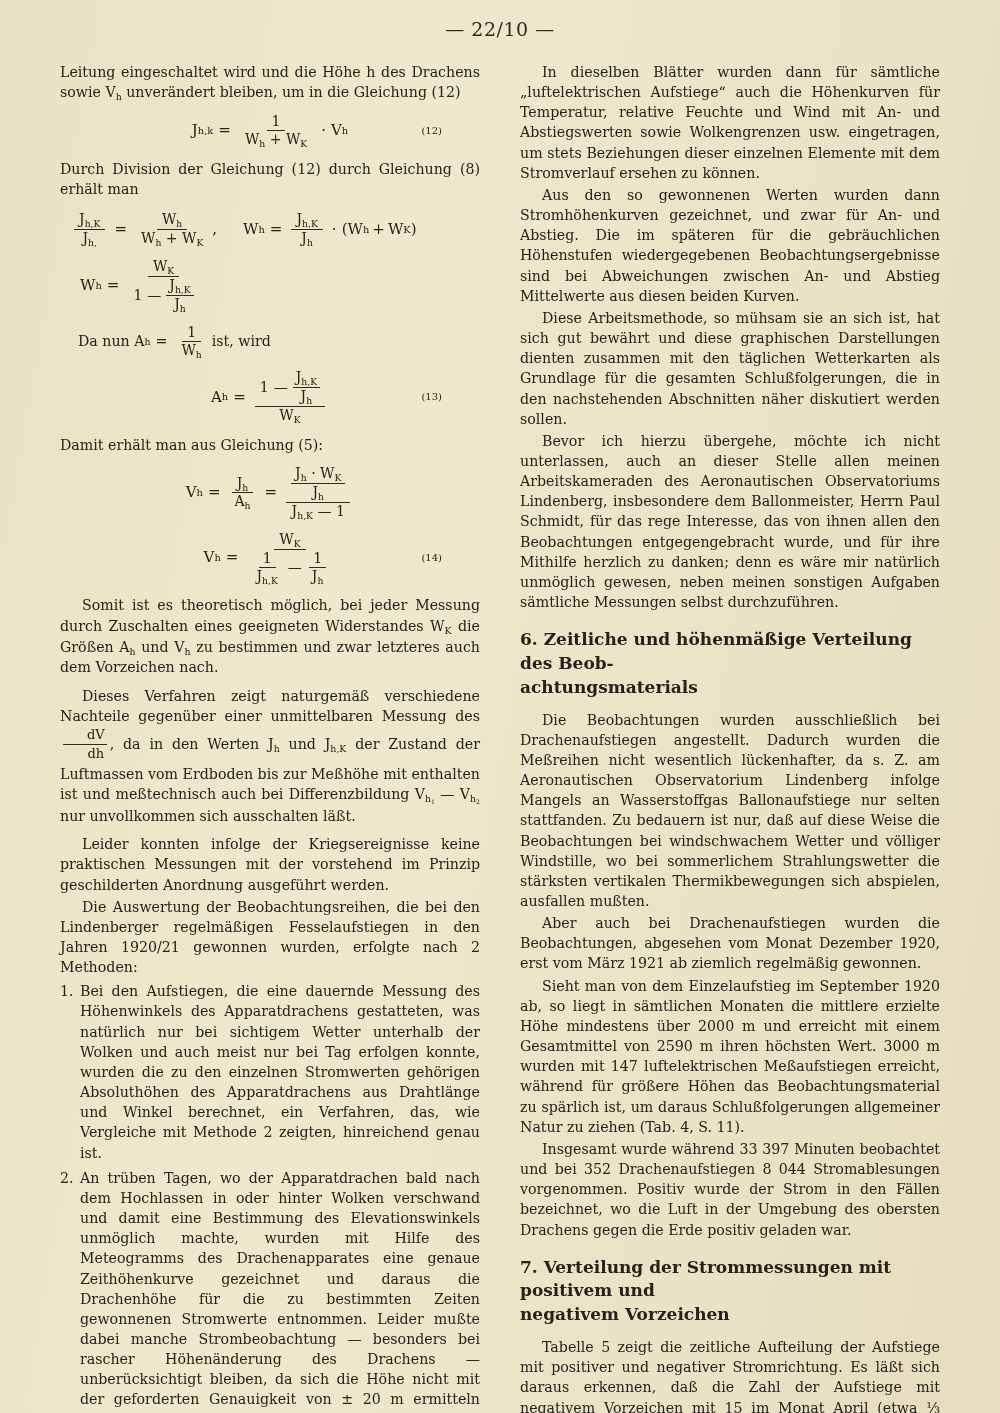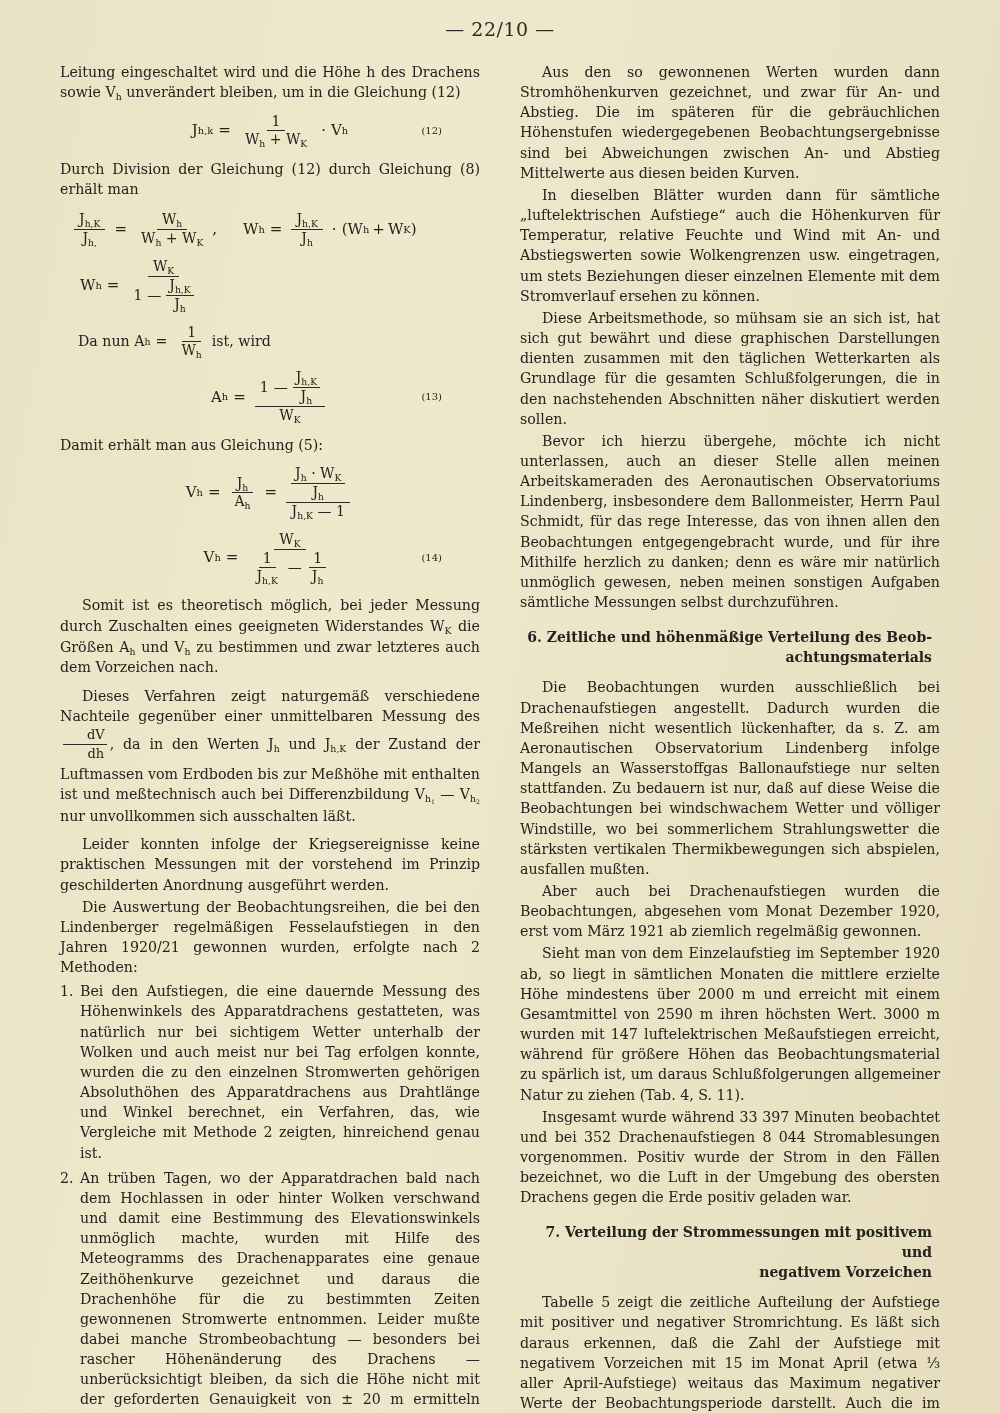--- a/index.html
+++ b/index.html
@@ -48,24 +48,24 @@
     color: #23221c;
   }
   .col p {
     margin: 0 0 2px 0;
     text-indent: 22px;
   }
   .col p.noindent {
     text-indent: 0;
   }
   .sec-title {
-    text-align: right;
+    text-align: left;
     font-weight: bold;
-    font-size: 14px;
-    margin: 16px 8px 9px 0;
+    font-size: 17px;
+    margin: 16px 16px 9px 0;
     line-height: 1.4;
     text-indent: 0;
   }
   .sec-title.twoline {
     margin-bottom: 10px;
   }
   
   ol.methods {
     margin: 4px 0 0 0;
     padding: 0;
@@ -341,22 +341,22 @@
         </li>
         <li>
           <span class="num">2.</span>
           <span>An trüben Tagen, wo der Apparatdrachen bald nach dem Hochlassen in oder hinter Wolken verschwand und damit eine Bestimmung des Elevationswinkels unmöglich machte, wurden mit Hilfe des Meteogramms des Drachenapparates eine genaue Zeithöhenkurve gezeichnet und daraus die Drachenhöhe für die zu bestimmten Zeiten gewonnenen Stromwerte entnommen. Leider mußte dabei manche Strombeobachtung — besonders bei rascher Höhenänderung des Drachens — unberücksichtigt bleiben, da sich die Höhe nicht mit der geforderten Genauigkeit von ± 20 m ermitteln ließ.</span>
         </li>
       </ol>
 
     </div>
 
     <div class="col">
+      <p>In dieselben Blätter wurden dann für sämtliche „luftelektrischen Aufstiege“ auch die Höhenkurven für Temperatur, relative Feuchte und Wind mit An- und Abstiegswerten sowie Wolkengrenzen usw. eingetragen, um stets Beziehungen dieser einzelnen Elemente mit dem Stromverlauf ersehen zu können.</p>
       <p>Aus den so gewonnenen Werten wurden dann Stromhöhenkurven gezeichnet, und zwar für An- und Abstieg. Die im späteren für die gebräuchlichen Höhenstufen wiedergegebenen Beobachtungsergebnisse sind bei Abweichungen zwischen An- und Abstieg Mittelwerte aus diesen beiden Kurven.</p>
-      <p>In dieselben Blätter wurden dann für sämtliche „luftelektrischen Aufstiege“ auch die Höhenkurven für Temperatur, relative Feuchte und Wind mit An- und Abstiegswerten sowie Wolkengrenzen usw. eingetragen, um stets Beziehungen dieser einzelnen Elemente mit dem Stromverlauf ersehen zu können.</p>
       <p>Diese Arbeitsmethode, so mühsam sie an sich ist, hat sich gut bewährt und diese graphischen Darstellungen dienten zusammen mit den täglichen Wetterkarten als Grundlage für die gesamten Schlußfolgerungen, die in den nachstehenden Abschnitten näher diskutiert werden sollen.</p>
       <p>Bevor ich hierzu übergehe, möchte ich nicht unterlassen, auch an dieser Stelle allen meinen Arbeitskameraden des Aeronautischen Observatoriums Lindenberg, insbesondere dem Ballonmeister, Herrn Paul Schmidt, für das rege Interesse, das von ihnen allen den Beobachtungen entgegengebracht wurde, und für ihre Mithilfe herzlich zu danken; denn es wäre mir natürlich unmöglich gewesen, neben meinen sonstigen Aufgaben sämtliche Messungen selbst durchzuführen.</p>
 
       <div class="sec-title twoline">
         <span>6. Zeitliche und höhenmäßige Verteilung des Beob-</span><br>
         <span>achtungsmaterials</span>
       </div>
 
       <p>Die Beobachtungen wurden ausschließlich bei Drachenaufstiegen angestellt. Dadurch wurden die Meßreihen nicht wesentlich lückenhafter, da s. Z. am Aeronautischen Observatorium Lindenberg infolge Mangels an Wasserstoffgas Ballonaufstiege nur selten stattfanden. Zu bedauern ist nur, daß auf diese Weise die Beobachtungen bei windschwachem Wetter und völliger Windstille, wo bei sommerlichem Strahlungswetter die stärksten vertikalen Thermikbewegungen sich abspielen, ausfallen mußten.</p>
       <p>Aber auch bei Drachenaufstiegen wurden die Beobachtungen, abgesehen vom Monat Dezember 1920, erst vom März 1921 ab ziemlich regelmäßig gewonnen.</p>

